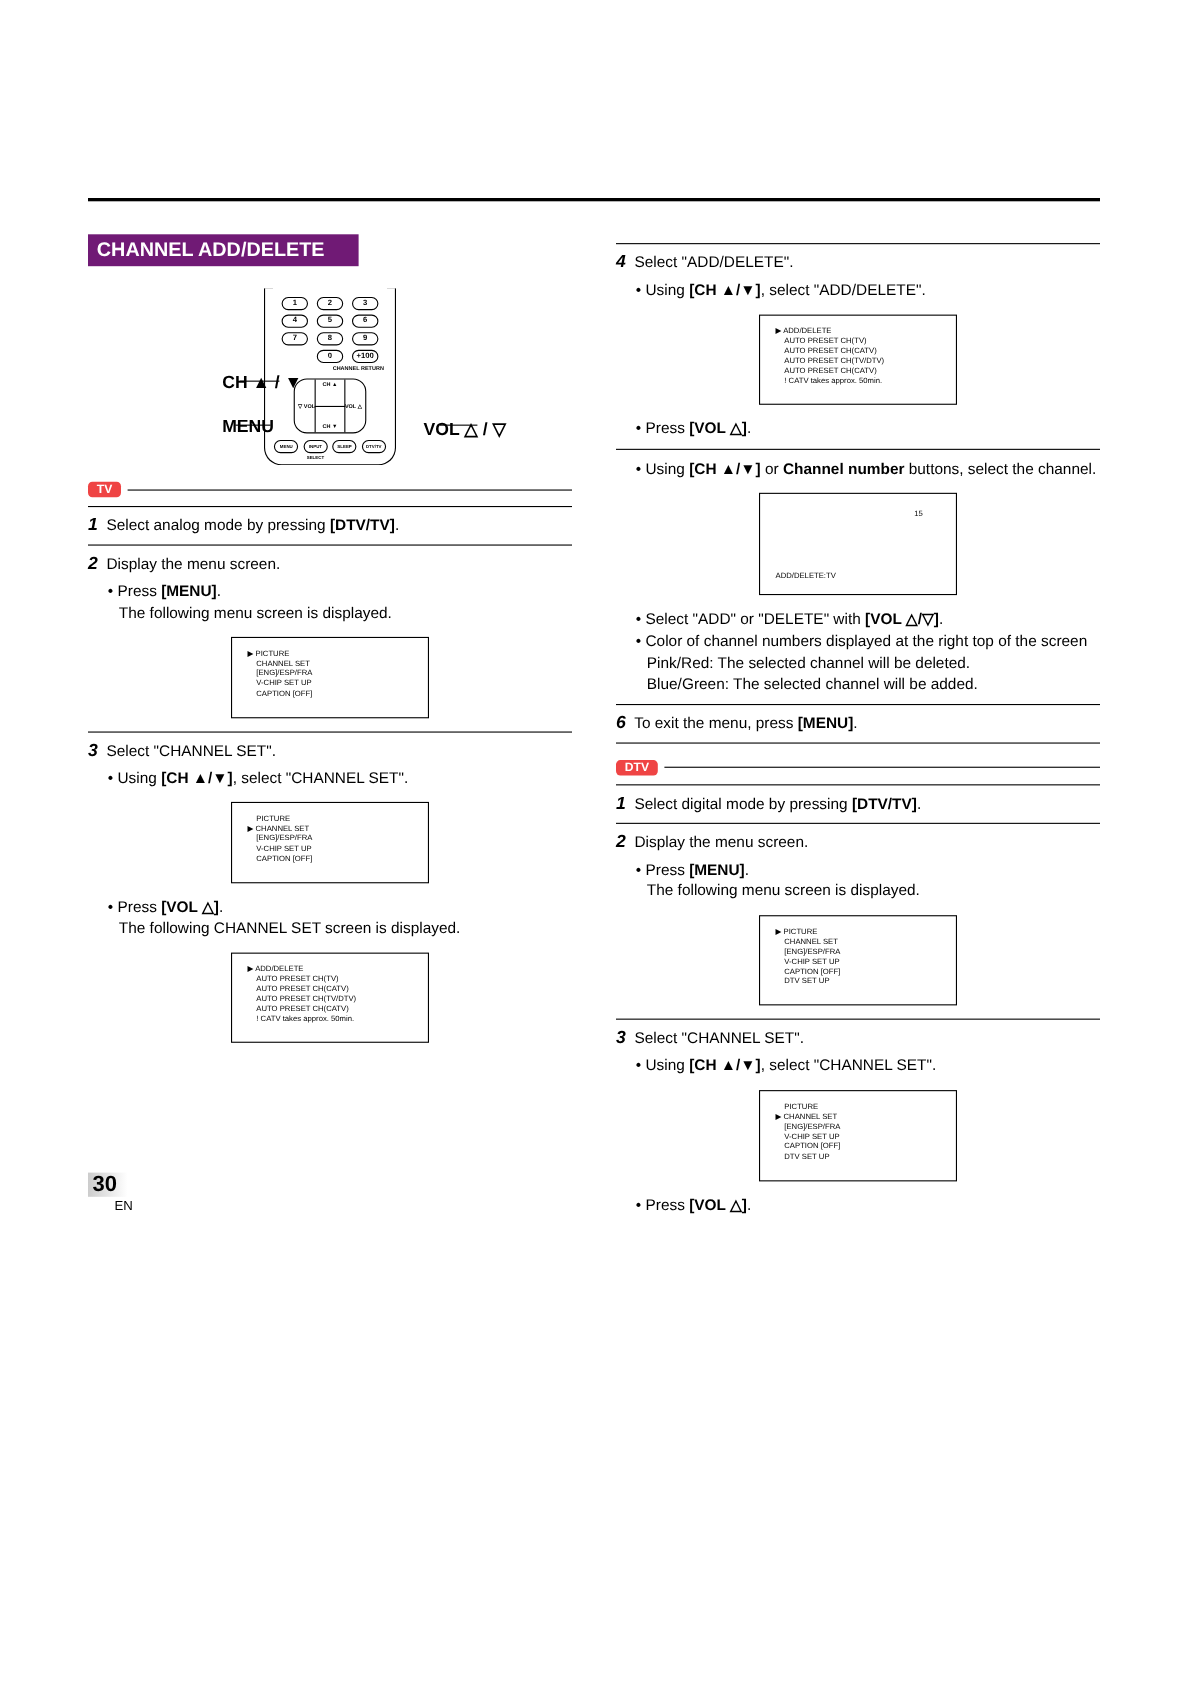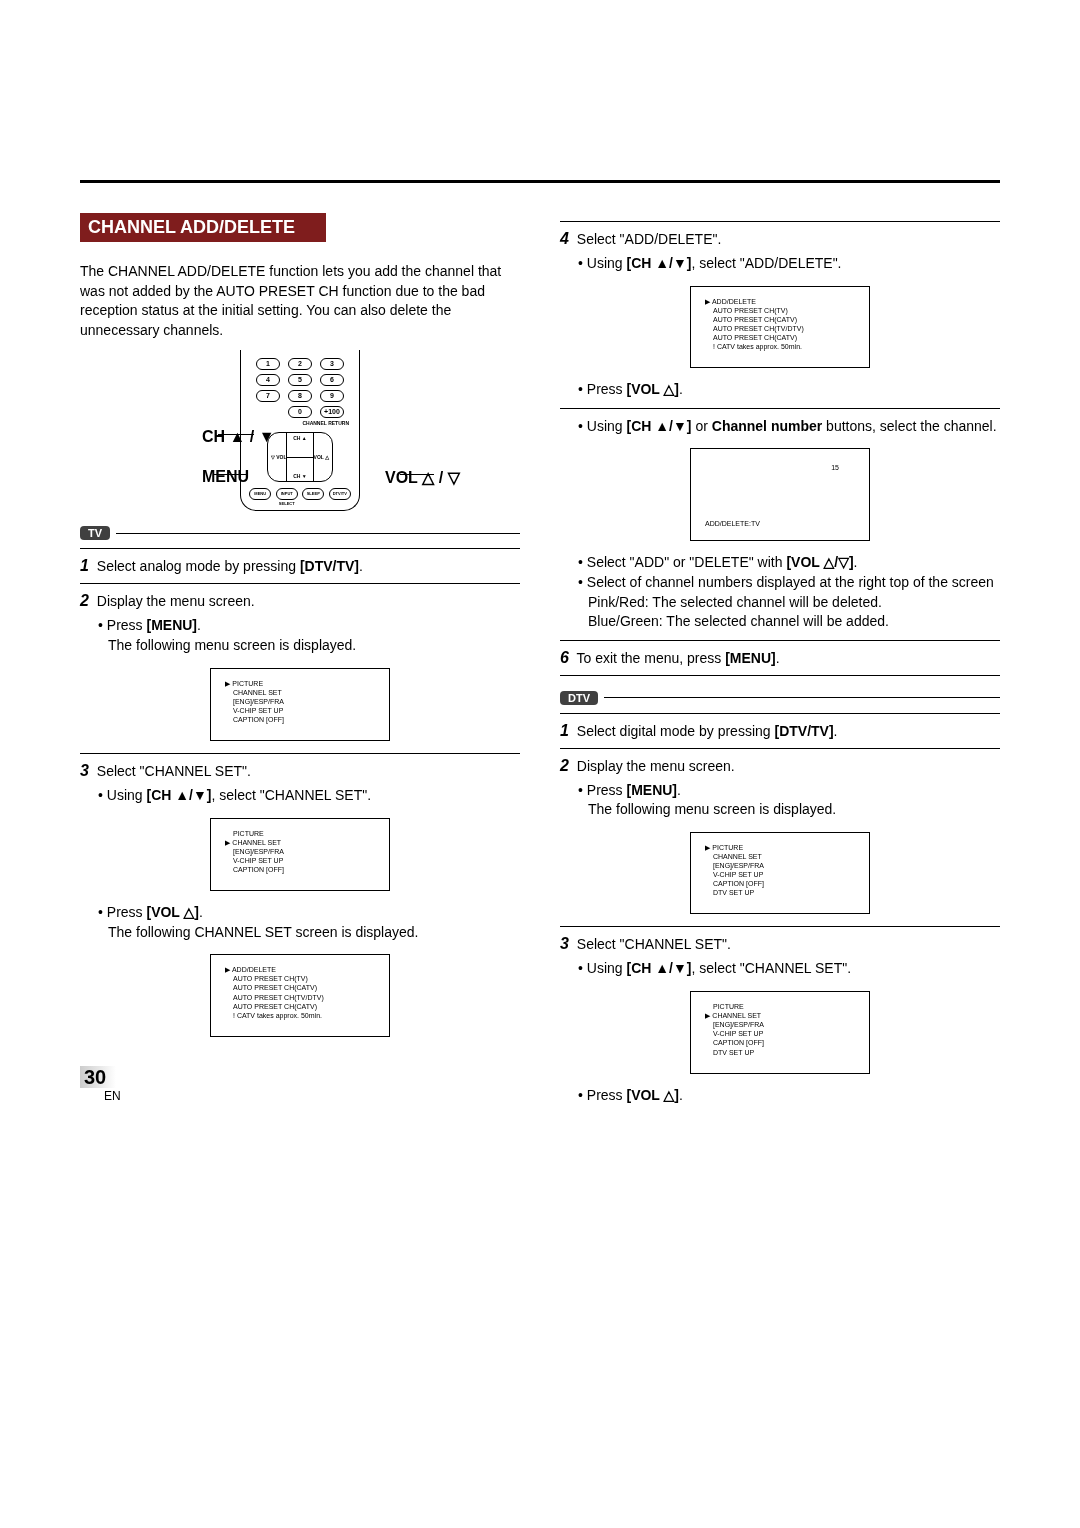--- a/index.html
+++ b/index.html
@@ -21,21 +21,21 @@
     margin: 120px 0 30px 0;
   }
   .columns {
     display: flex;
     gap: 40px;
   }
   .col {
     flex: 1;
   }
   h2.section-title {
-    background: #7f1d1d;
+    background: #701a75;
     color: #fff;
     font-size: 18px;
     font-weight: bold;
     padding: 4px 8px;
     margin: 0 0 10px 0;
     display: inline-block;
     min-width: 230px;
   }
   p.intro {
     font-size: 14px;
@@ -62,21 +62,21 @@
   }
   .sub::before {
     content: "• ";
   }
   .subtext {
     margin-left: 28px;
     line-height: 1.4;
   }
   .tag {
     display: inline-block;
-    background: #404040;
+    background: #ef4444;
     color: #fff;
     font-size: 11px;
     font-weight: bold;
     padding: 1px 8px;
     border-radius: 4px;
     vertical-align: middle;
   }
   .tag-line {
     display: flex;
     align-items: center;
@@ -217,21 +217,20 @@
 </head>
 <body>
 
 <div class="page">
   <div class="top-rule"></div>
 
   <div class="columns">
 
     <div class="col">
       <h2 class="section-title">CHANNEL ADD/DELETE</h2>
-      <p class="intro">The CHANNEL ADD/DELETE function lets you add the channel that was not added by the AUTO PRESET CH function due to the bad reception status at the initial setting. You can also delete the unnecessary channels.</p>
 
       
       <div class="remote-wrap">
         <span class="remote-label ch">CH ▲ / ▼</span>
         <span class="remote-label menu">MENU</span>
         <span class="remote-label vol">VOL △ / ▽</span>
         <div class="lead-line l1"></div>
         <div class="lead-line l2"></div>
         <div class="lead-line l3"></div>
         <div class="remote">
@@ -344,21 +343,21 @@
 
       <hr class="step-rule">
       <div class="sub">Using <b>[CH ▲/▼]</b> or <b>Channel number</b> buttons, select the channel.</div>
 
       <div class="screen-box tall">
         <span class="top-right">15</span>
         <span class="bottom">ADD/DELETE:TV</span>
       </div>
 
       <div class="sub">Select "ADD" or "DELETE" with <b>[VOL △/▽]</b>.</div>
-      <div class="sub">Select of channel numbers displayed at the right top of the screen</div>
+      <div class="sub">Color of channel numbers displayed at the right top of the screen</div>
       <div class="subtext">Pink/Red: The selected channel will be deleted.</div>
       <div class="subtext">Blue/Green: The selected channel will be added.</div>
 
       <hr class="step-rule">
       <div class="step">
         <span class="step-num">6</span>
         <span>To exit the menu, press <b>[MENU]</b>.</span>
       </div>
       <hr class="step-rule">
 

